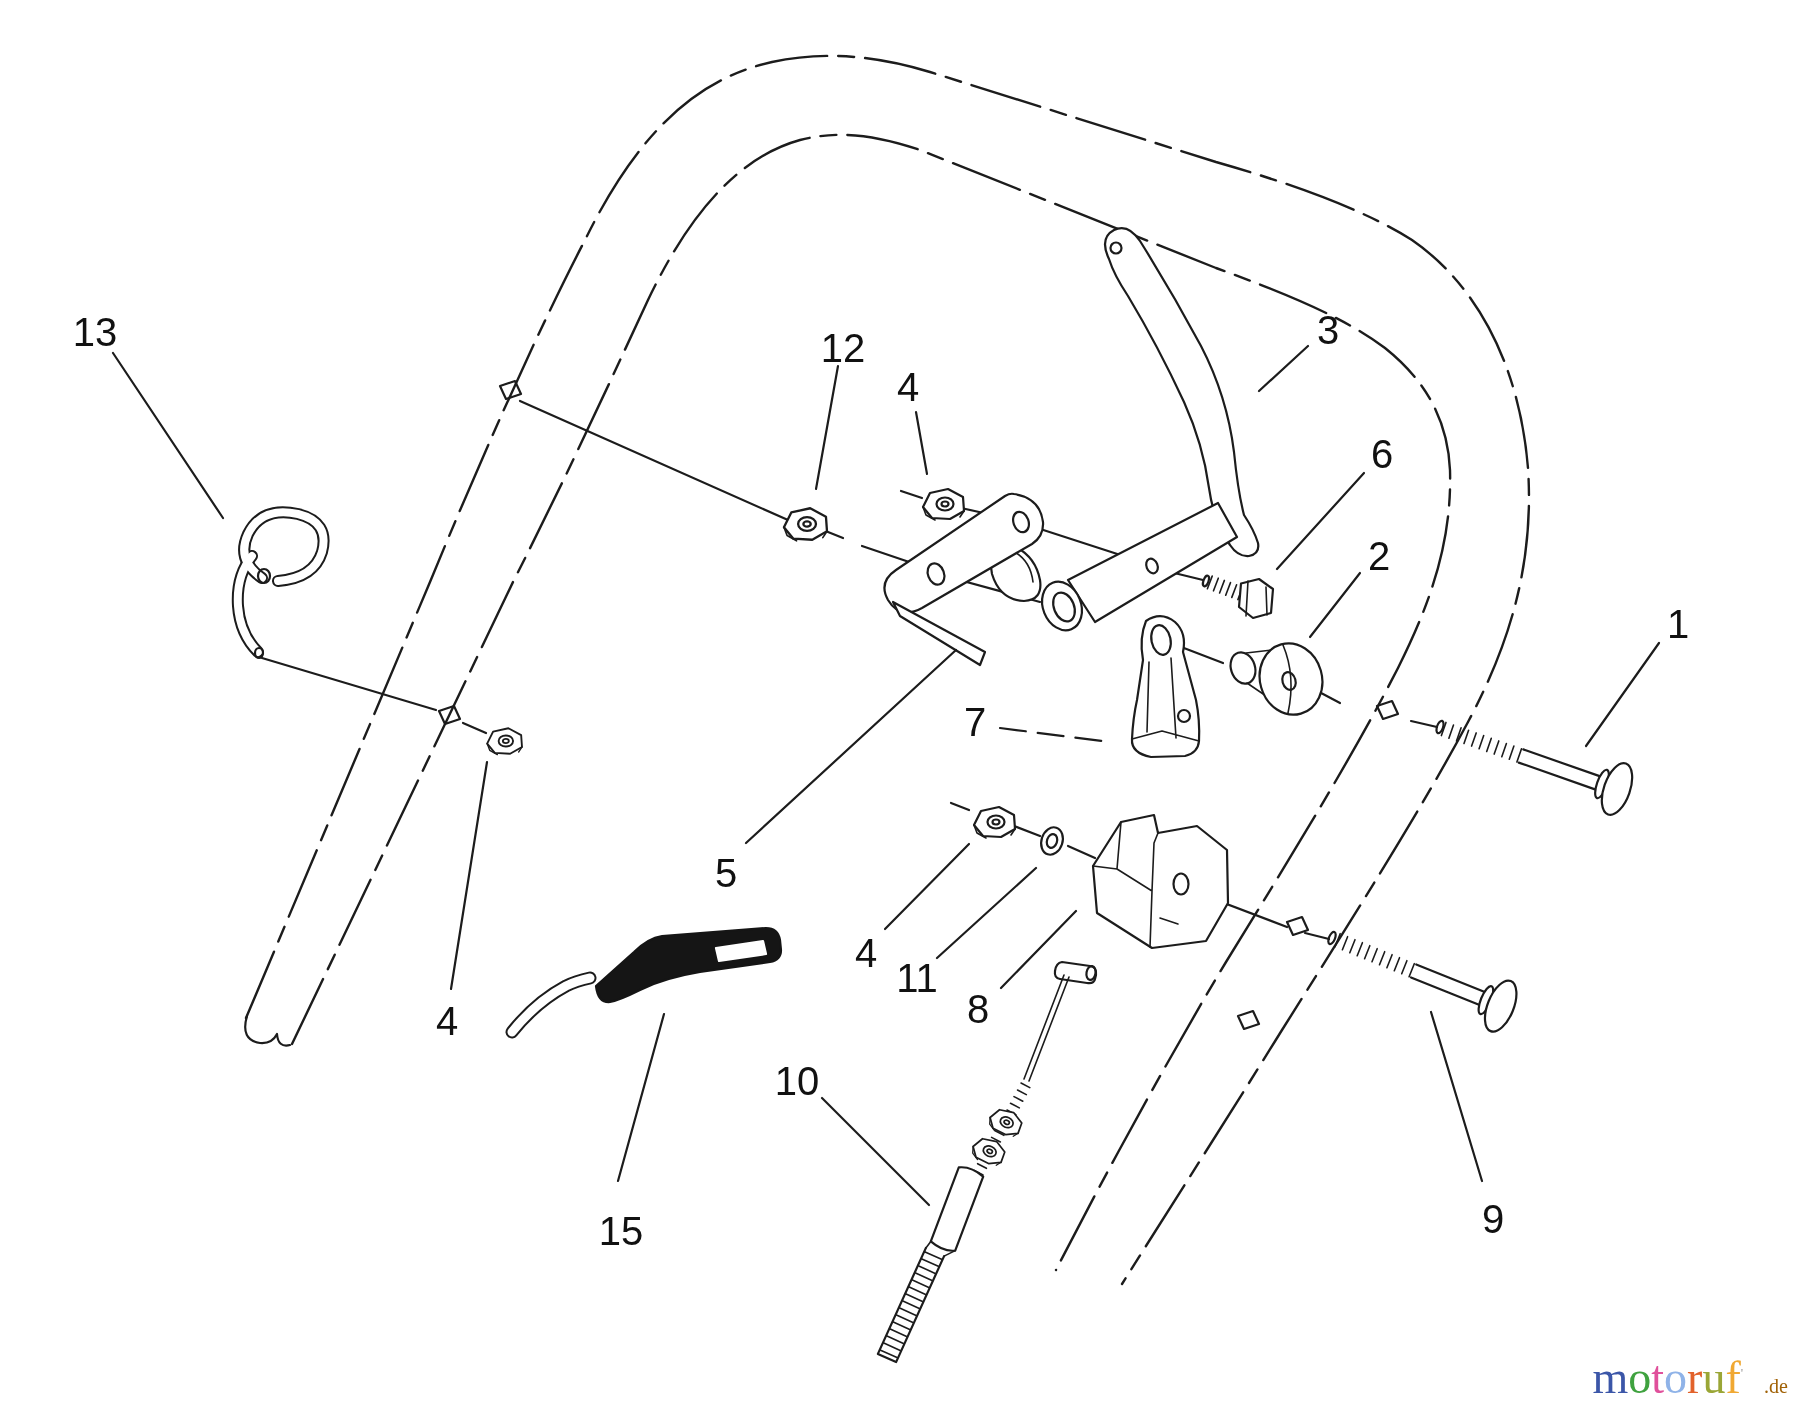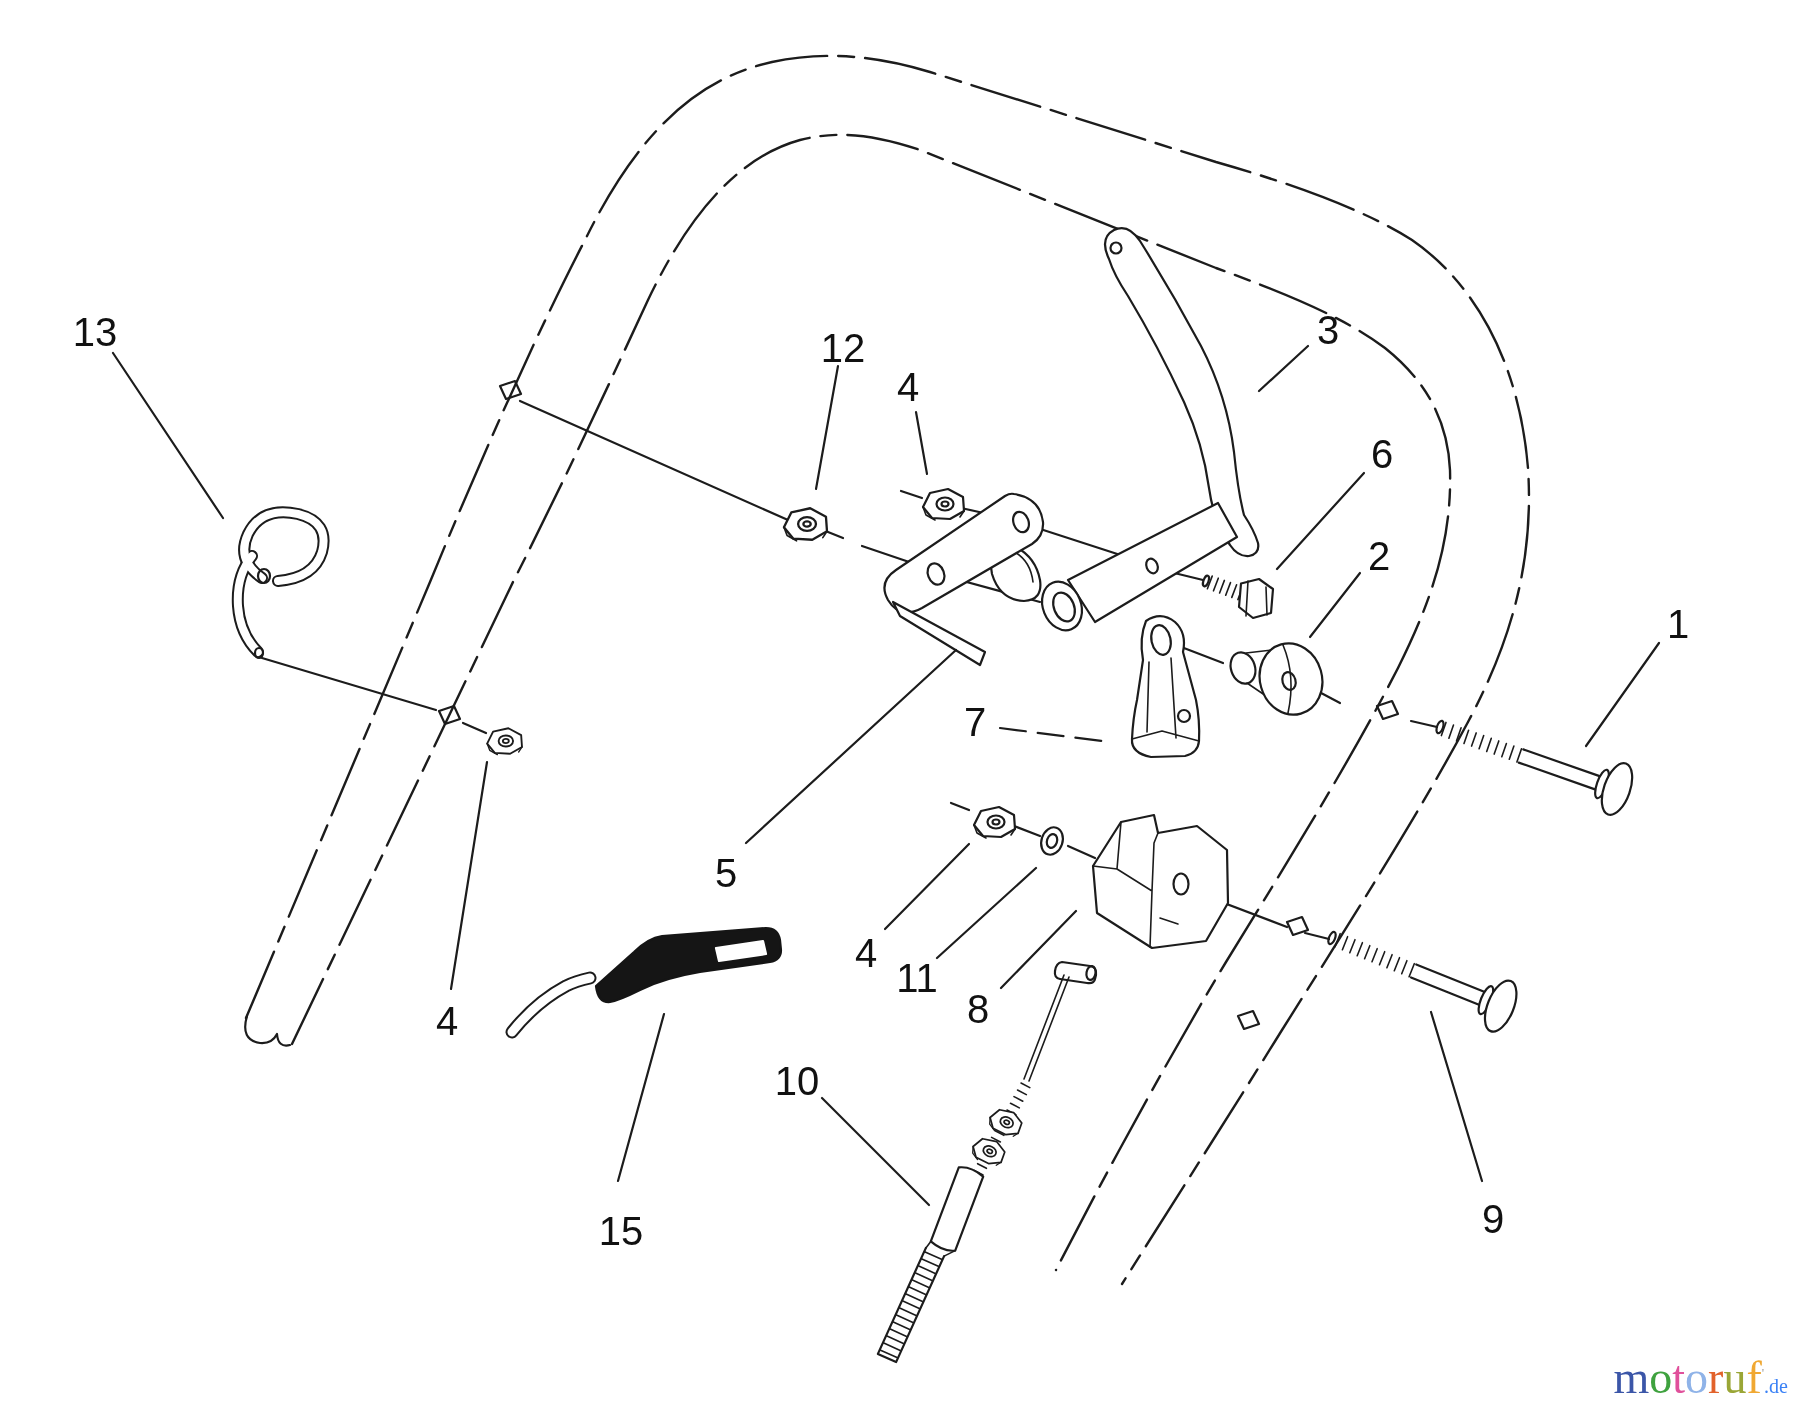--- a/index.html
+++ b/index.html
@@ -11,21 +11,21 @@
       stroke-linecap:round;stroke-linejoin:round;}
   .fillw{fill:#ffffff;}
   .thin{stroke-width:1.6;}
   .leader{stroke-width:1.8;}
   .phantom{stroke-dasharray:72 11 16 11;stroke-width:2.4;}
   .callout{font-family:"Liberation Sans", sans-serif;font-size:40px;fill:#111;
       stroke:none;text-anchor:middle;}
   .logo{position:absolute;right:12px;bottom:10px;font-family:"Liberation Serif", serif;
         font-size:46px;line-height:1;letter-spacing:0px;white-space:nowrap;}
   .logo .lg{display:inline-block;}
-  .logo .suffix{font-size:20px;color:#3b82f6;}
+  .logo .suffix{font-size:20px;color:#a16207;margin-left:21px;}
   .logo .mark{font-size:13px;color:#999;vertical-align:super;}
 </style>
 </head>
 <body>
 
 <div class="stage">
 <svg width="1800" height="1411" viewBox="0 0 1800 1411">
 
   <g>
     <path class="phantom" d="M 246,1018 L 430,582 C 505,400 558,292 585,240

